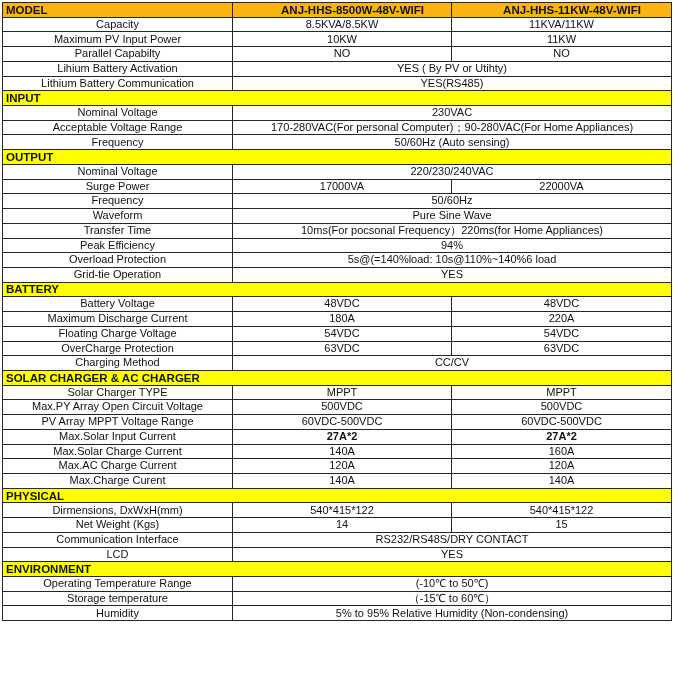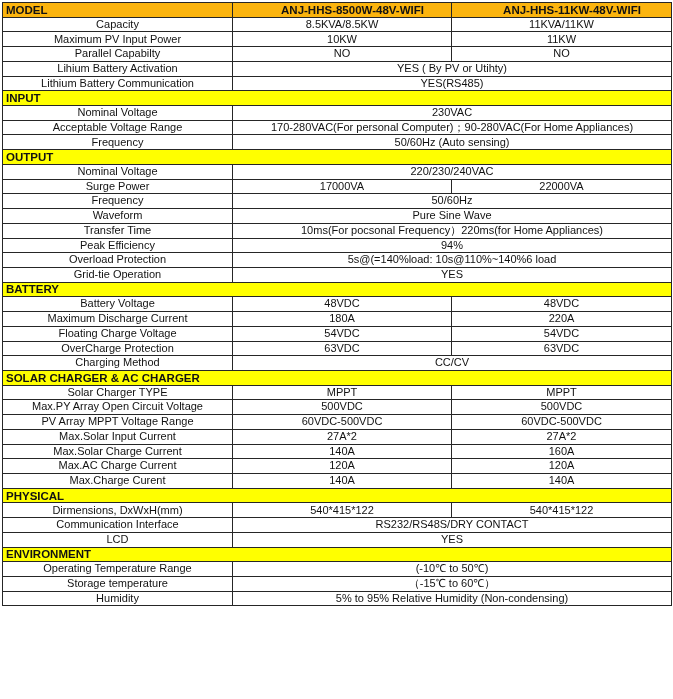--- a/index.html
+++ b/index.html
@@ -48,21 +48,21 @@
     padding-left: 24px;
   }
   td.label  { text-align: center; }
   td.value  { text-align: center; border-radius: 6px; }
   td.section {
     background: var(--section-bg);
     font-weight: bold;
     font-size: 11.5px;
     text-align: left;
   }
-  td.bold { font-weight: normal; text-align: center; }
+  td.bold { font-weight: bold; text-align: center; }
 </style>
 </head>
 <body>
 
 <table>
   <colgroup>
     <col style="width:230px">
     <col style="width:219px">
     <col style="width:220px">
   </colgroup>
@@ -215,20 +215,25 @@
       </tr>
       <tr>
         <td colspan="3" class="section">PHYSICAL</td>
       </tr>
       <tr>
         <td class="label">Dirmensions, DxWxH(mm)</td>
         <td class="value">540*415*122</td>
         <td class="value">540*415*122</td>
       </tr>
       <tr>
+        <td class="label">Net Weight (Kgs)</td>
+        <td class="value">14</td>
+        <td class="value">15</td>
+      </tr>
+      <tr>
         <td class="label">Communication Interface</td>
         <td colspan="2" class="value">RS232/RS48S/DRY CONTACT</td>
       </tr>
       <tr>
         <td class="label">LCD</td>
         <td colspan="2" class="value">YES</td>
       </tr>
       <tr>
         <td colspan="3" class="section">ENVIRONMENT</td>
       </tr>

